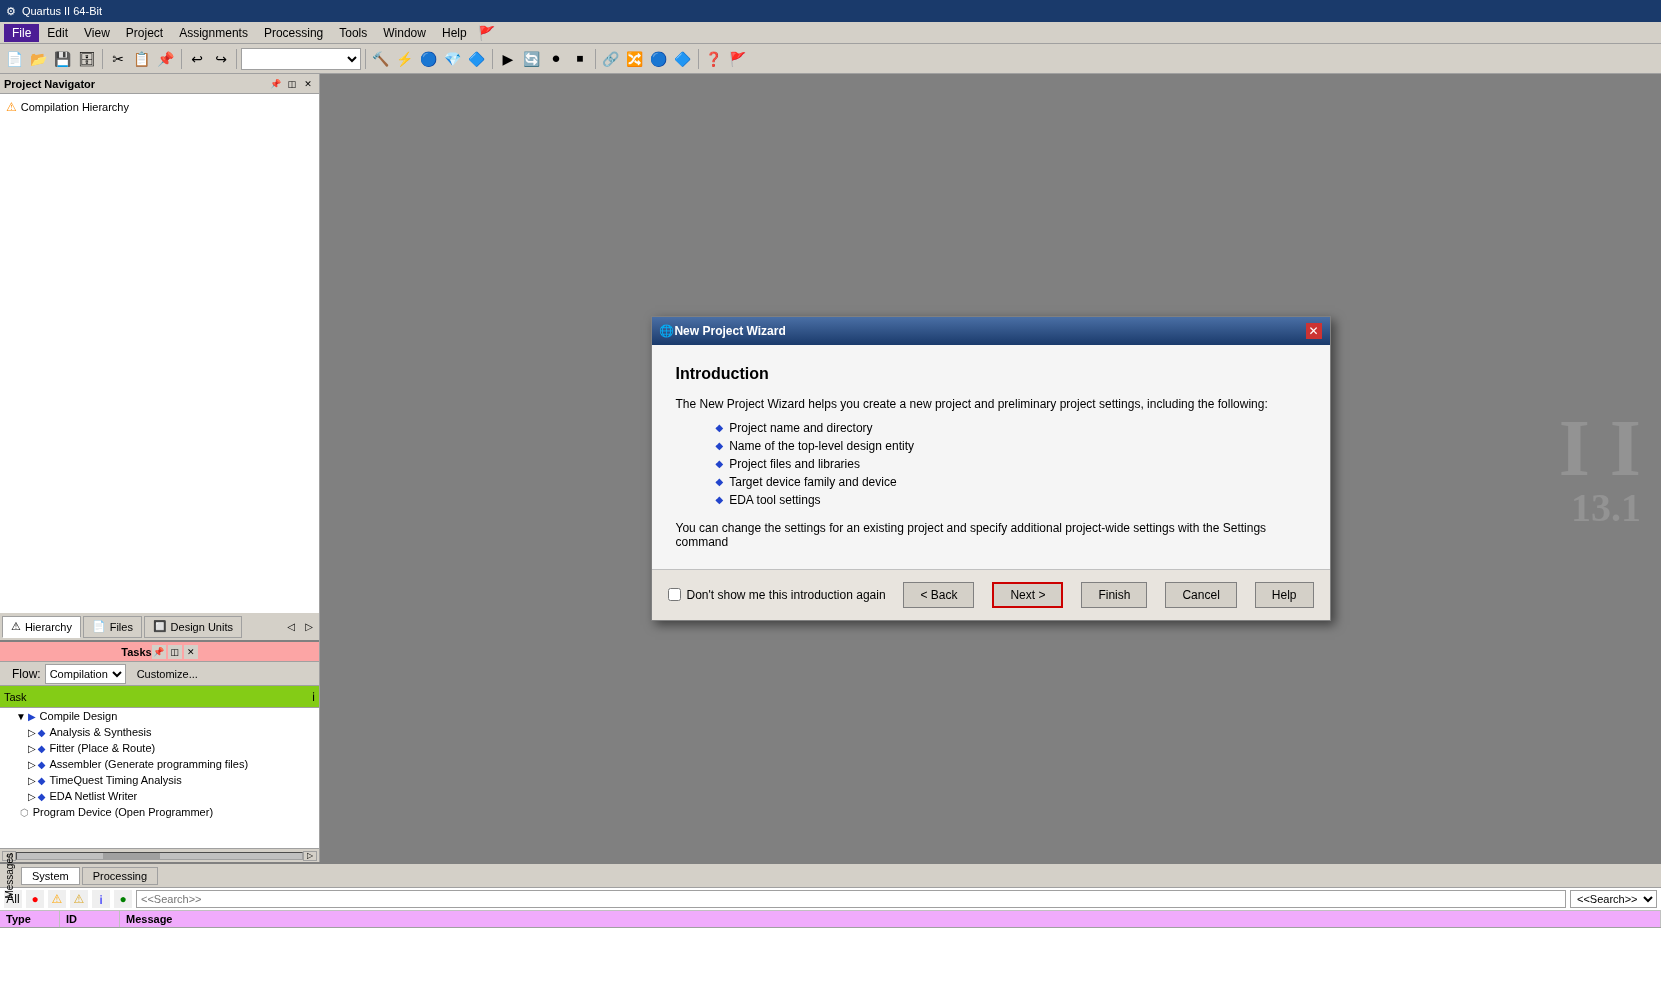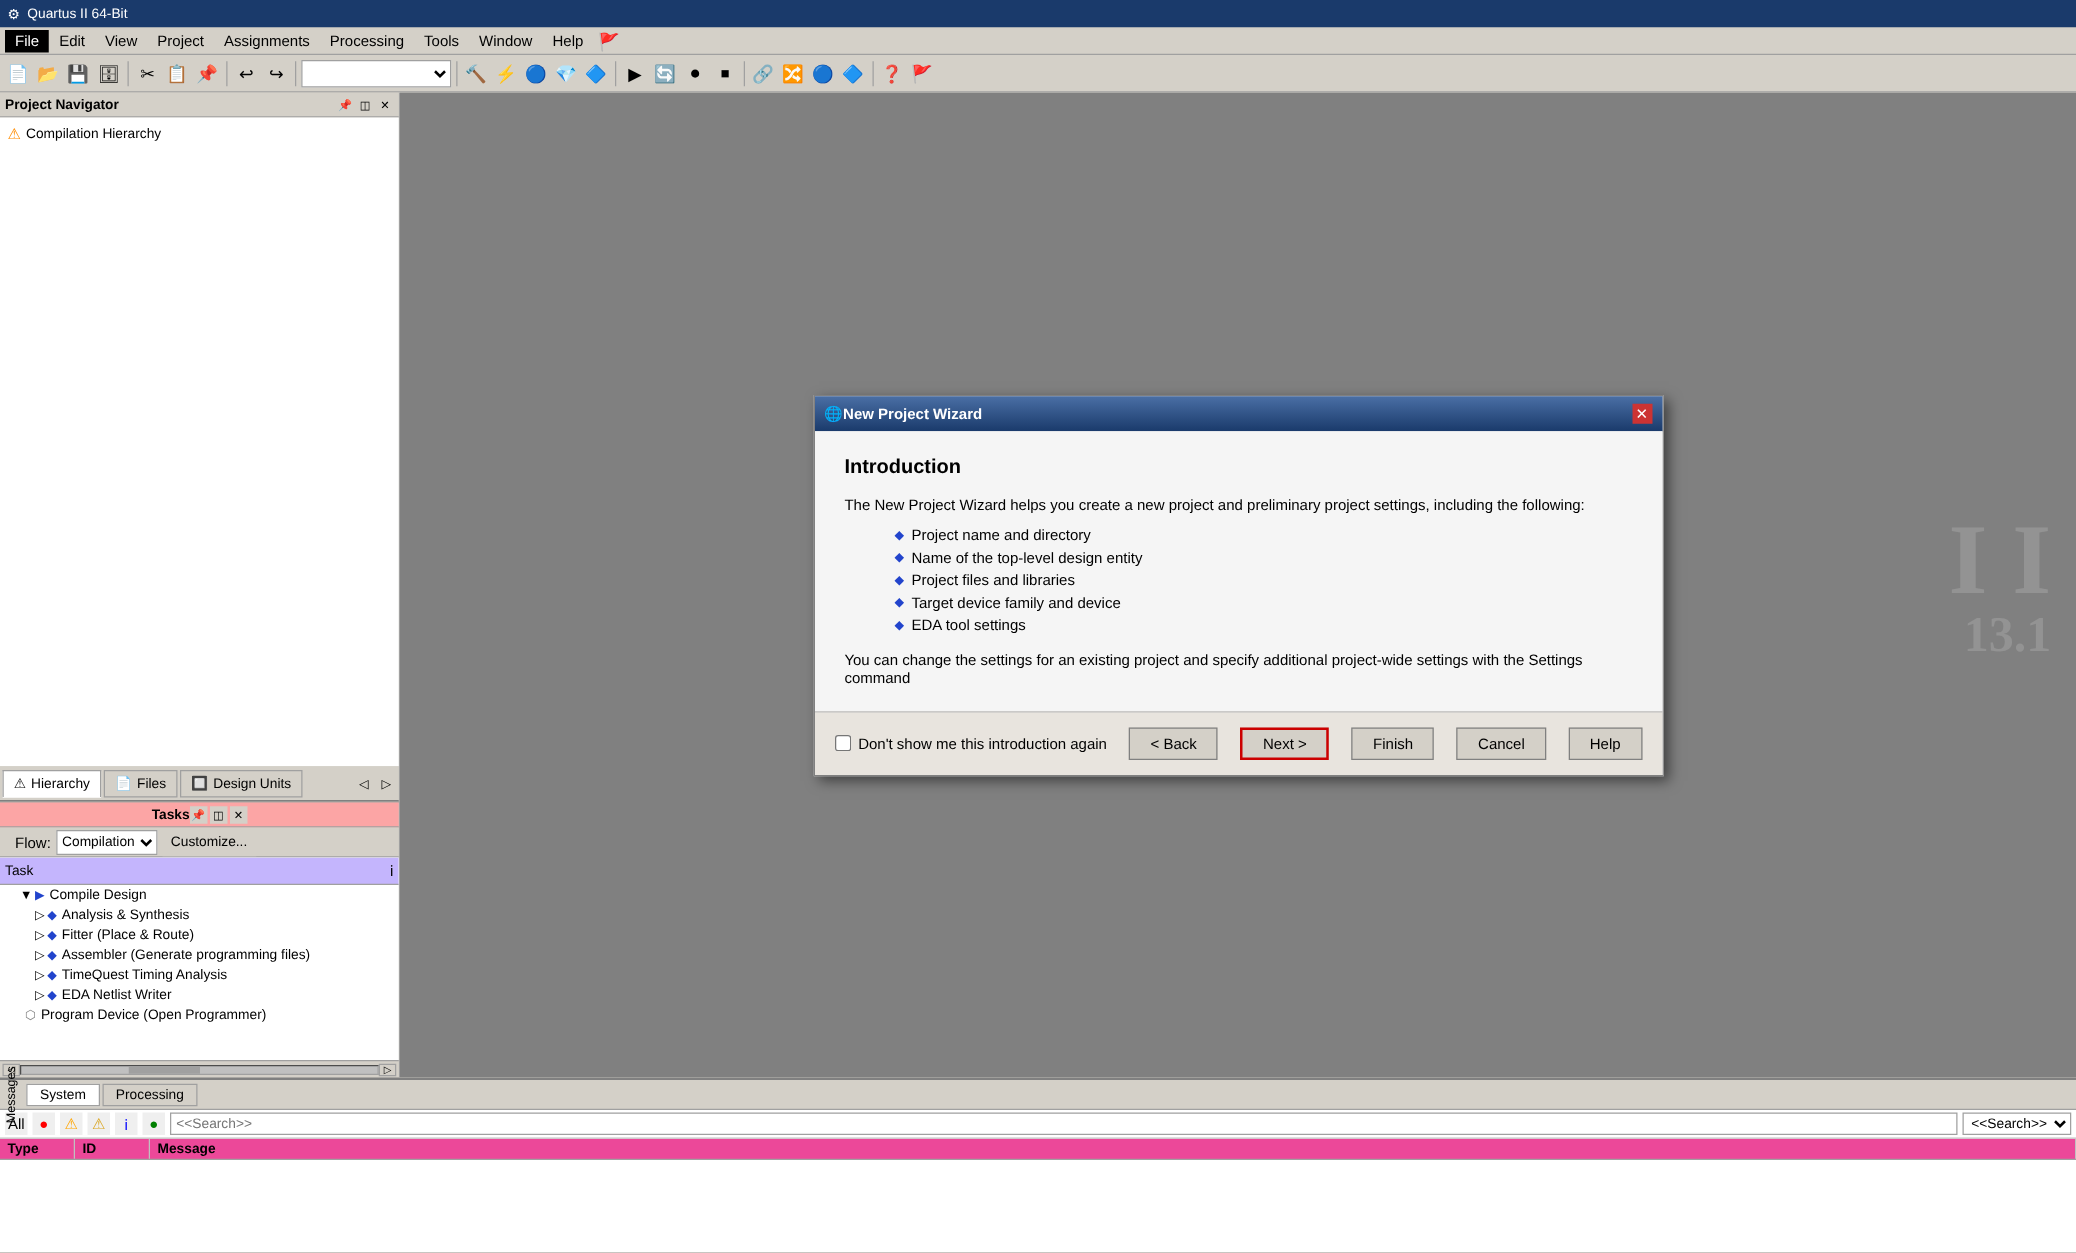--- a/index.html
+++ b/index.html
@@ -4,21 +4,21 @@
   <style>
     * { box-sizing: border-box; margin: 0; padding: 0; }
     body { font-family: 'Segoe UI', Tahoma, Geneva, Verdana, sans-serif; font-size: 12px; background: #d4d0c8; color: #000; overflow: hidden; width: 1661px; height: 1002px; }
 
     
     #title-bar { background: #1a3a6b; color: white; height: 22px; display: flex; align-items: center; padding: 0 6px; font-size: 11px; }
 
     
     #menu-bar { background: #d4d0c8; height: 22px; display: flex; align-items: center; padding: 0 4px; border-bottom: 1px solid #a0a0a0; }
     .menu-item { padding: 2px 8px; font-size: 12px; cursor: pointer; }
-    .menu-item-file { background: #000000; color: white; padding: 2px 8px; }
+    .menu-item-file { background: #4c1d95; color: white; padding: 2px 8px; }
 
     
     #toolbar { background: #d4d0c8; height: 30px; display: flex; align-items: center; padding: 0 4px; border-bottom: 1px solid #a0a0a0; gap: 2px; }
     .toolbar-btn { width: 22px; height: 22px; background: #d4d0c8; border: 1px solid transparent; cursor: pointer; display: flex; align-items: center; justify-content: center; font-size: 14px; }
     .toolbar-sep { width: 1px; height: 20px; background: #a0a0a0; margin: 0 2px; }
     .toolbar-dropdown { height: 22px; background: white; border: 1px solid #a0a0a0; font-size: 11px; padding: 0 4px; min-width: 120px; }
 
     
     #main-layout { display: flex; flex-direction: column; height: calc(1002px - 22px - 22px - 30px); }
     #content-area { display: flex; flex: 1; overflow: hidden; }
@@ -37,21 +37,21 @@
     #nav-tabs { background: #d4d0c8; display: flex; align-items: center; height: 28px; border-bottom: 1px solid #808080; padding: 0 2px; gap: 2px; }
     .nav-tab { background: #d4d0c8; border: 1px solid #a0a0a0; padding: 2px 8px; font-size: 11px; cursor: pointer; display: flex; align-items: center; gap: 4px; height: 22px; }
     .nav-tab.active { background: white; border-bottom-color: white; }
     .nav-tab-icons { margin-left: auto; display: flex; gap: 2px; }
 
     
     #tasks-panel { height: 220px; display: flex; flex-direction: column; }
     #tasks-header { background: #fca5a5; padding: 2px 4px; font-size: 11px; font-weight: bold; display: flex; align-items: center; justify-content: center; border-bottom: 1px solid #a0a0a0; height: 20px; }
     #tasks-controls { background: #d4d0c8; padding: 2px 12px; display: flex; align-items: center; gap: 4px; border-bottom: 1px solid #a0a0a0; height: 24px; }
     #tasks-content { flex: 1; background: white; overflow: hidden; }
-    .tasks-table-header { display: flex; align-items: center; background: #c4b5fd; border-bottom: 1px solid #a0a0a0; padding: 2px 4px; font-size: 11px; }
+    .tasks-table-header { display: flex; align-items: center; background: #84cc16; border-bottom: 1px solid #a0a0a0; padding: 2px 4px; font-size: 11px; }
     .task-col-task { flex: 1; }
     .task-row { display: flex; align-items: center; padding: 2px 4px; font-size: 11px; cursor: pointer; }
     .task-indent-1 { padding-left: 16px; }
     .task-indent-2 { padding-left: 28px; }
     .task-arrow { font-size: 10px; margin-right: 2px; }
     .blue-diamond { color: #2244cc; font-size: 10px; }
     .gray-circle { color: #888; font-size: 10px; }
 
     
     #right-content { flex: 1; background: #808080; position: relative; }
@@ -83,21 +83,21 @@
     #bottom-panel { height: 140px; border-top: 2px solid #808080; display: flex; flex-direction: column; background: #d4d0c8; }
     #bottom-tabs { display: flex; align-items: center; height: 24px; background: #d4d0c8; padding: 0 4px; border-bottom: 1px solid #a0a0a0; gap: 2px; }
     .bottom-tab { background: #d4d0c8; border: 1px solid #a0a0a0; padding: 2px 10px; font-size: 11px; cursor: pointer; }
     .bottom-tab.active { background: white; }
     #messages-area { flex: 1; background: white; display: flex; flex-direction: column; }
     #messages-toolbar { display: flex; align-items: center; padding: 2px 4px; gap: 4px; border-bottom: 1px solid #c0c0c0; }
     .msg-filter-btn { width: 18px; height: 18px; border: 1px solid transparent; cursor: pointer; display: flex; align-items: center; justify-content: center; font-size: 12px; }
     .msg-search { height: 18px; background: white; border: 1px solid #a0a0a0; font-size: 11px; padding: 0 4px; flex: 1; }
     .msg-search-dropdown { height: 18px; background: white; border: 1px solid #a0a0a0; font-size: 11px; padding: 0 2px; }
     #messages-table { flex: 1; overflow: hidden; }
-    .msg-header { display: flex; background: #ec4899; border-bottom: 1px solid #a0a0a0; }
+    .msg-header { display: flex; background: #f0abfc; border-bottom: 1px solid #a0a0a0; }
     .msg-col { padding: 2px 6px; font-size: 11px; font-weight: bold; border-right: 1px solid #c0c0c0; }
 
     
     #left-scrollbar { height: 14px; background: #d4d0c8; border-top: 1px solid #a0a0a0; display: flex; align-items: center; padding: 0 2px; }
     .scroll-track { flex: 1; height: 8px; background: #c0c0c0; border: 1px inset #a0a0a0; position: relative; }
     .scroll-thumb { position: absolute; left: 30%; width: 20%; height: 100%; background: #a0a0a0; }
     .scroll-arrow { width: 14px; height: 10px; background: #d4d0c8; border: 1px solid #a0a0a0; font-size: 8px; cursor: pointer; display: flex; align-items: center; justify-content: center; }
   </style>
 </head>
 <body>

